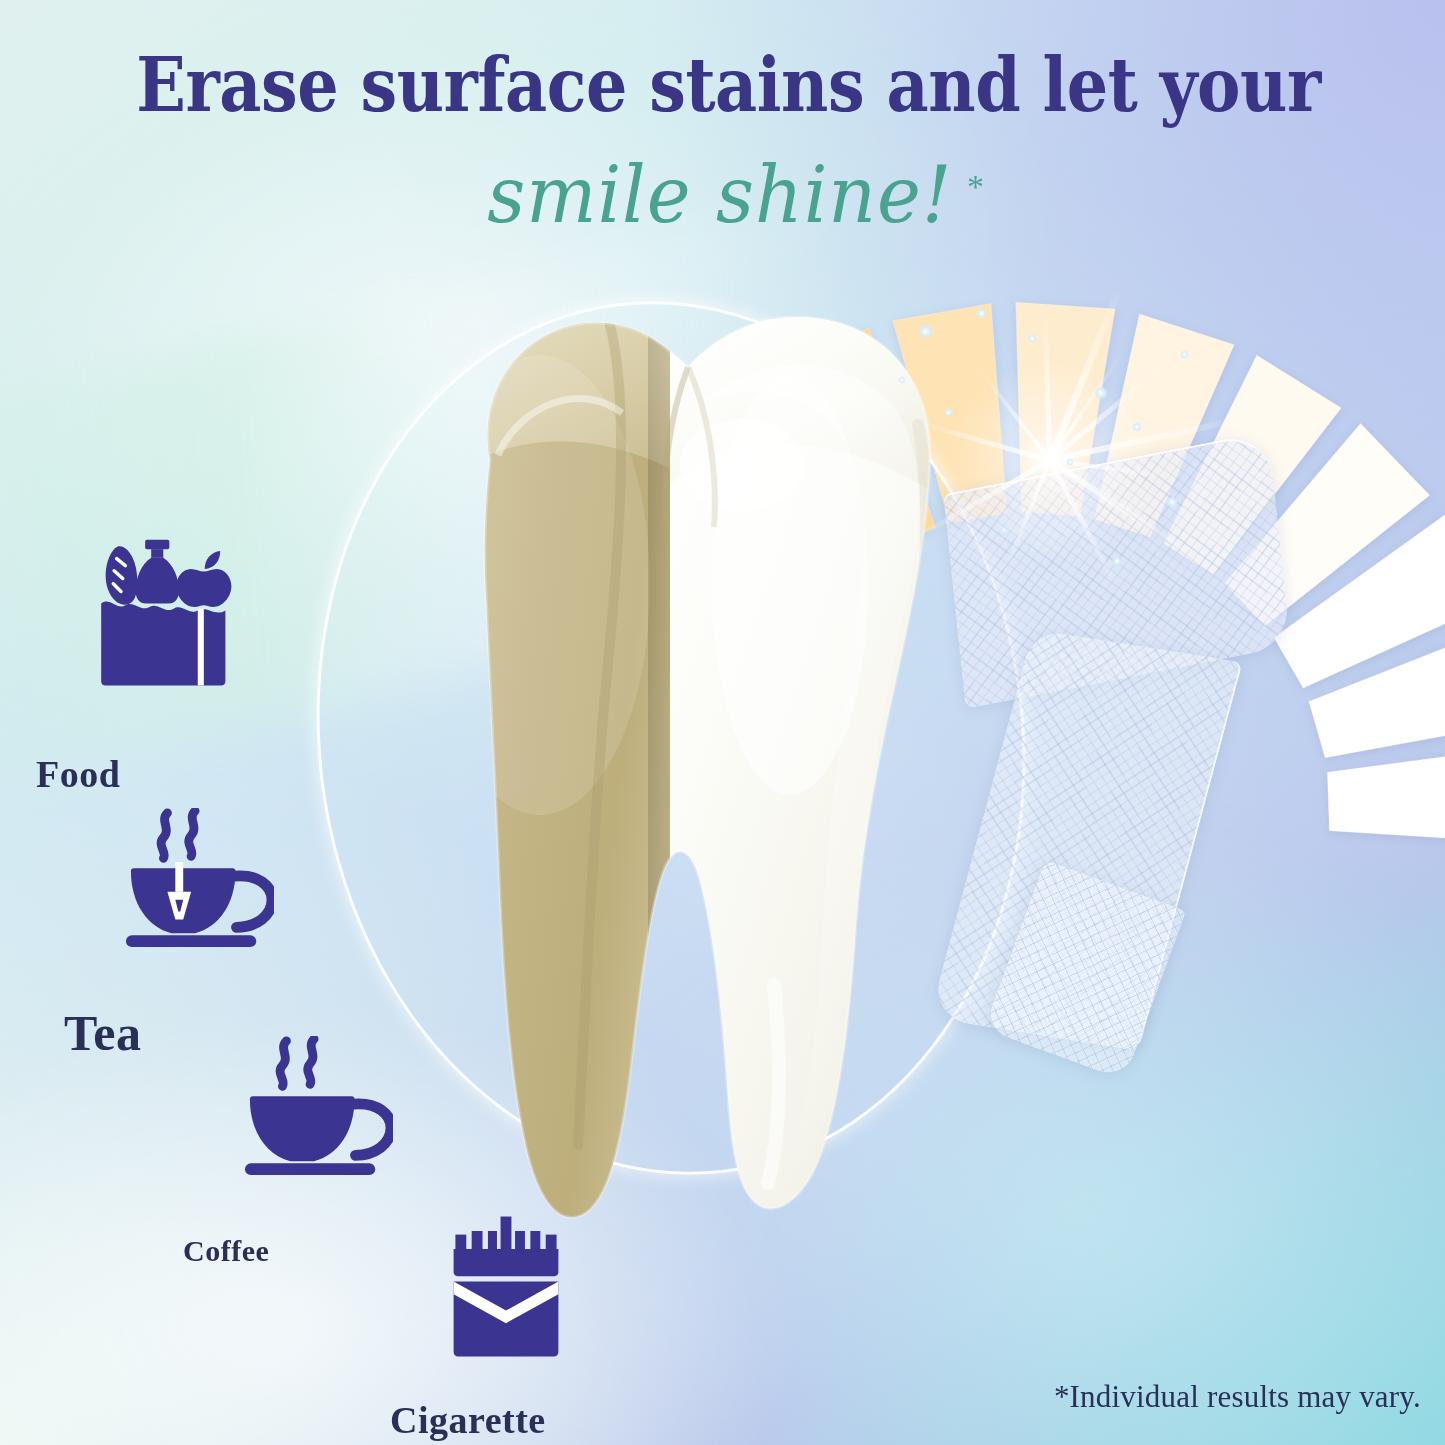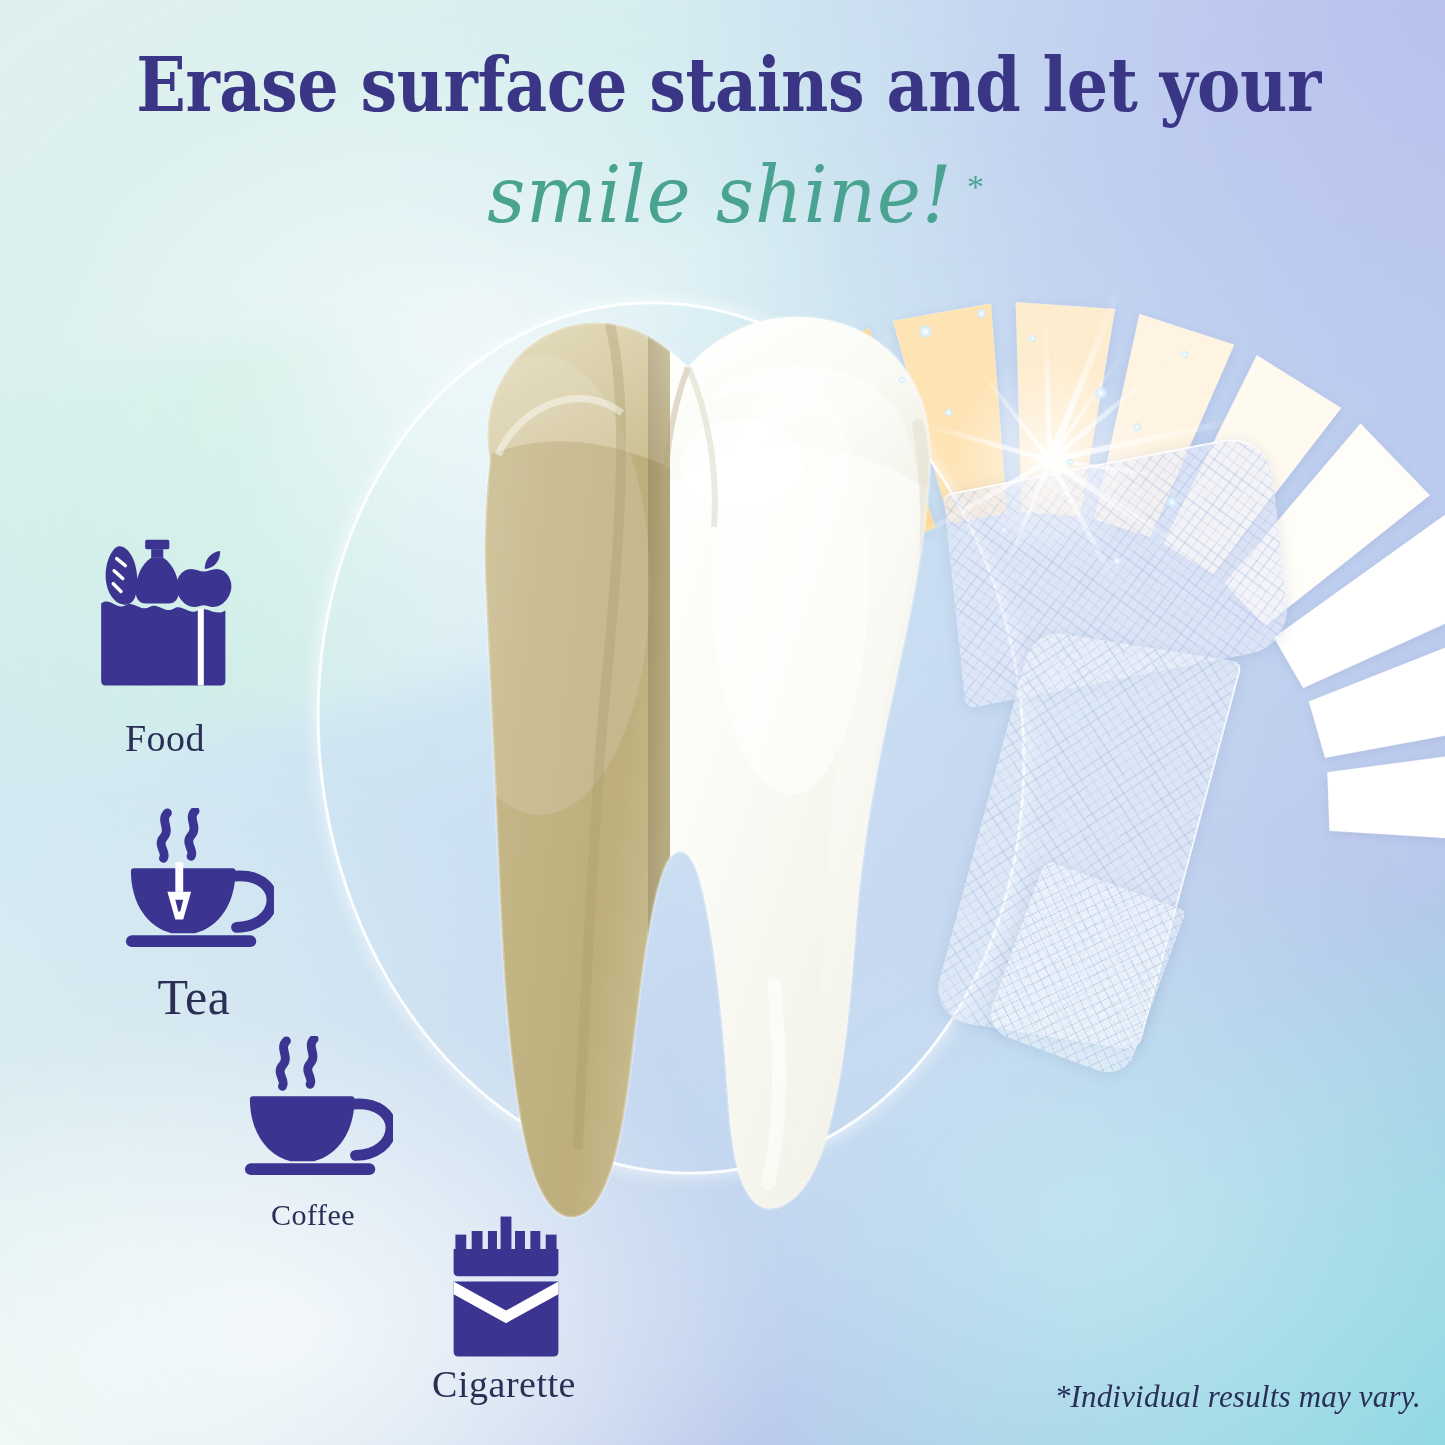--- a/index.html
+++ b/index.html
@@ -133,24 +133,24 @@
       repeating-linear-gradient(45deg,  rgba(150,178,215,.34) 0 1px, rgba(255,255,255,0) 1px 9px),
       repeating-linear-gradient(-45deg, rgba(150,178,215,.34) 0 1px, rgba(255,255,255,0) 1px 9px);
     box-shadow:0 2px 14px rgba(120,140,180,.20);
   }
 
   
   .icon-item{position:absolute;}
   .icon-box{position:relative;}
   .icon-label{
     font-family:"Liberation Serif",serif;
-    font-weight:400;
-    text-align:center;
+    font-weight:700;
     white-space:nowrap;
     letter-spacing:.5px;
+    margin-top:36px;
   }
 
   
   .footnote{
     position:absolute;right:36px;bottom:30px;
     font-family:"Liberation Serif",serif;
     font-size:31px;
     letter-spacing:.2px;
     white-space:nowrap;
   }
@@ -419,15 +419,15 @@
       <path d="M4,36 L120,36 L120,62 C120,64 118,66 116,66 L8,66 C6,66 4,64 4,62 Z"></path>
 
       <path d="M4,72 L120,72 L120,150 C120,153 118,155 115,155 L9,155
                C6,155 4,153 4,150 Z"></path>
       <path d="M4,72 L62,104 L120,72 L120,86 L62,118 L4,86 Z" fill="#ffffff"></path>
     </svg></div>
       </div>
       <div class="icon-label" style="position: absolute; top: 1362px; left: 390px; width: 228px; font-size: 38px; color: rgb(42, 47, 85);">Cigarette</div>
     </div>
 
-  <div class="footnote" style="color: rgb(42, 47, 88); font-style: italic;">*Individual results may vary.</div>
+  <div class="footnote" style="color: rgb(42, 47, 88);">*Individual results may vary.</div>
 
 </div>
 
 </body></html>

